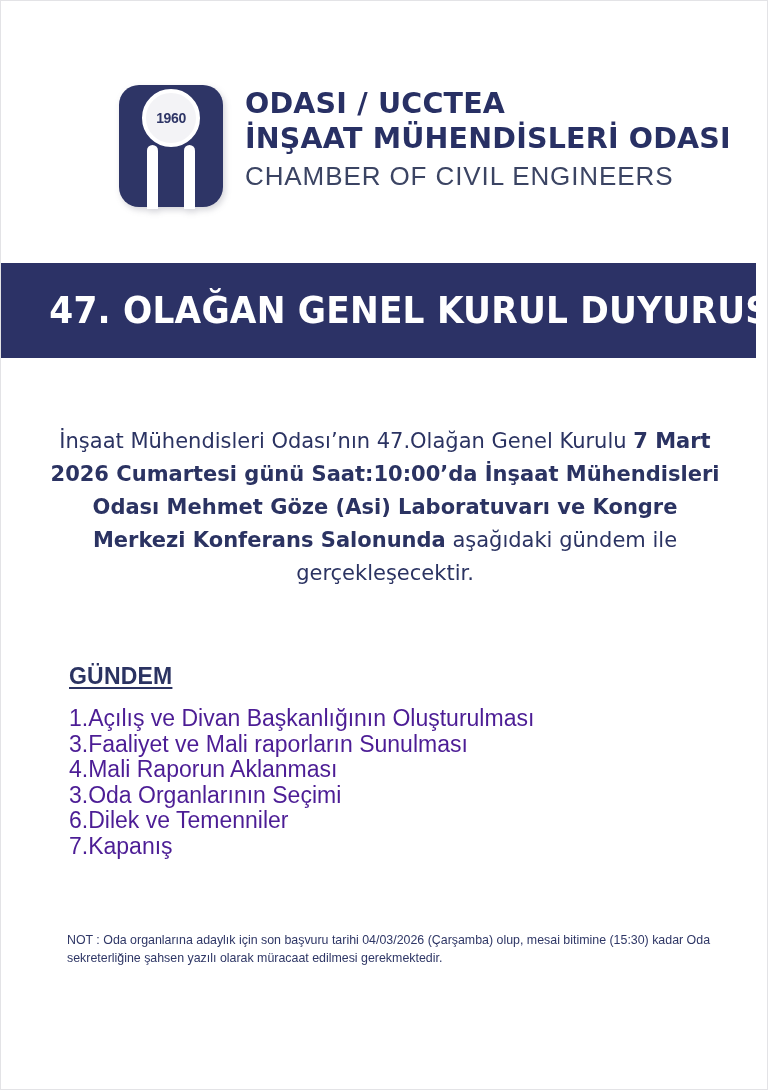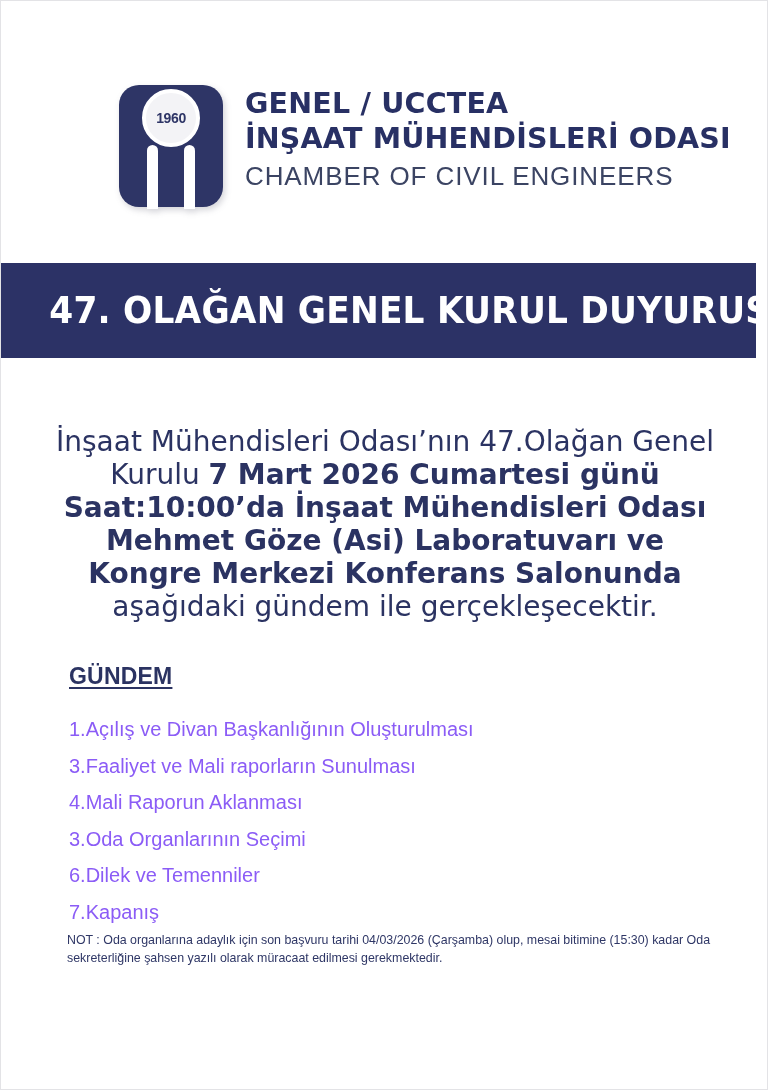--- a/index.html
+++ b/index.html
@@ -139,21 +139,21 @@
   
   .intro {
     position: absolute;
     left: 0;
     top: 424px;
     width: 768px;
     text-align: center;
     padding: 0 44px;
     box-sizing: border-box;
     font-family: "DejaVu Sans", "Liberation Sans", sans-serif;
-    font-size: 28px;
+    font-size: 21px;
     line-height: 33px;
     color: #2b3362;
   }
   .intro .reg  { font-weight: normal; }
   .intro .bold { font-weight: bold; }
 
   
   .agenda {
     position: absolute;
     left: 68px;
@@ -171,25 +171,24 @@
     margin-bottom: 16px;
     display: inline-block;
   }
   .agenda-list {
     list-style: none;
     margin: 0;
     padding: 0;
   }
   .agenda-list li {
     font-family: "Liberation Sans", "DejaVu Sans", sans-serif;
-    font-size: 20px;
+    font-size: 23px;
     line-height: 25.6px;
-    color: #8b5cf6;
-    white-space: nowrap;
-    margin-top: 11px;
+    color: #4c1d95;
+    white-space: nowrap;
   }
 
   
   .note {
     position: absolute;
     left: 66px;
     top: 930px;
     width: 655px;
     font-family: "Liberation Sans", "DejaVu Sans", sans-serif;
     font-size: 12.4px;
@@ -229,21 +228,21 @@
     <div class="logo-mark">
       <div class="logo-body"></div>
       <div class="logo-slot left"></div>
       <div class="logo-slot right"></div>
       <div class="logo-circle">
         <span class="logo-year">1960</span>
       </div>
     </div>
 
     <div class="wordmark">
-      <div class="wm-line1">GENEL / UCCTEA</div>
+      <div class="wm-line1">ODASI / UCCTEA</div>
       <div class="wm-line2">İNŞAAT MÜHENDİSLERİ ODASI</div>
       <div class="wm-line3">CHAMBER OF CIVIL ENGINEERS</div>
     </div>
 
   </div>
 
   <div class="banner">
     <div class="banner-title">47. OLAĞAN GENEL KURUL DUYURUSU</div>
   </div>
 

